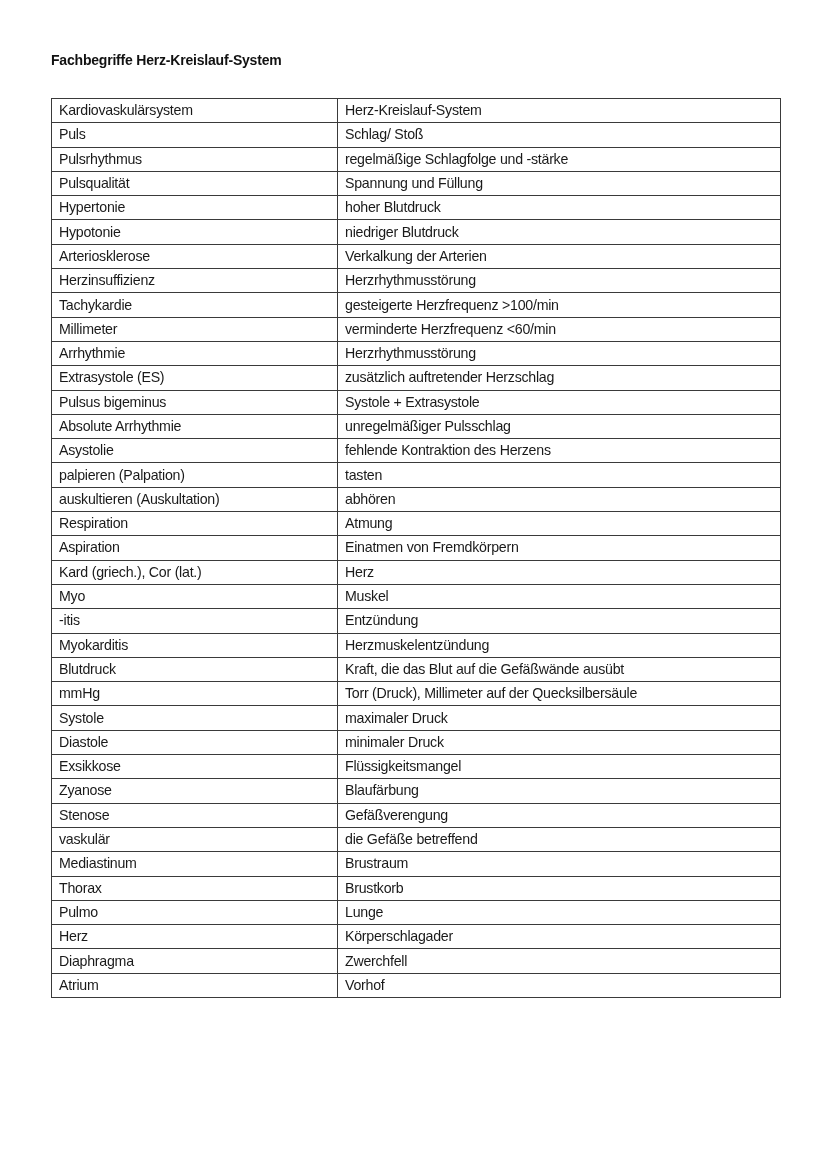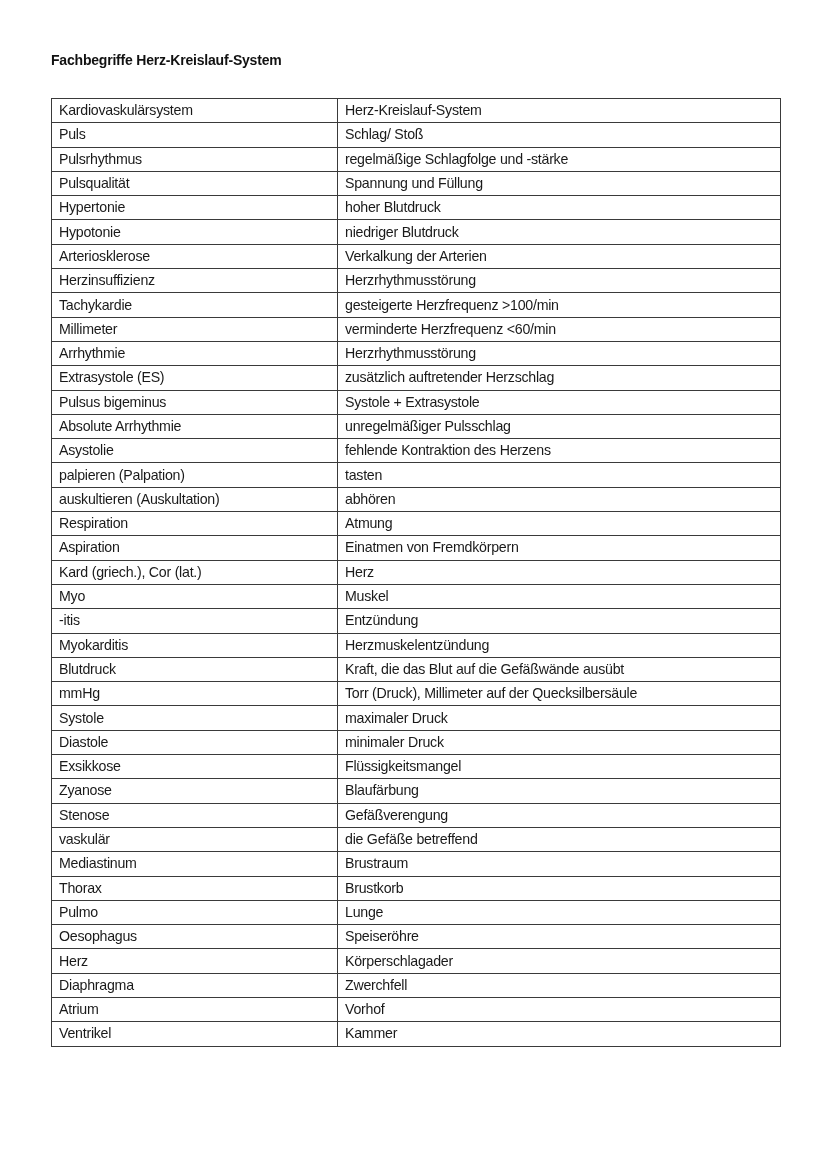--- a/index.html
+++ b/index.html
@@ -189,33 +189,25 @@
       </tr>
       <tr>
         <td>Thorax</td>
         <td>Brustkorb</td>
       </tr>
       <tr>
         <td>Pulmo</td>
         <td>Lunge</td>
       </tr>
       <tr>
-        <td>Oesophagus</td>
-        <td>Speiseröhre</td>
-      </tr>
-      <tr>
         <td>Herz</td>
         <td>Körperschlagader</td>
       </tr>
       <tr>
         <td>Diaphragma</td>
         <td>Zwerchfell</td>
       </tr>
       <tr>
         <td>Atrium</td>
         <td>Vorhof</td>
-      </tr>
-      <tr>
-        <td>Ventrikel</td>
-        <td>Kammer</td>
       </tr>
     </tbody>
 </table>
 
 </body></html>

